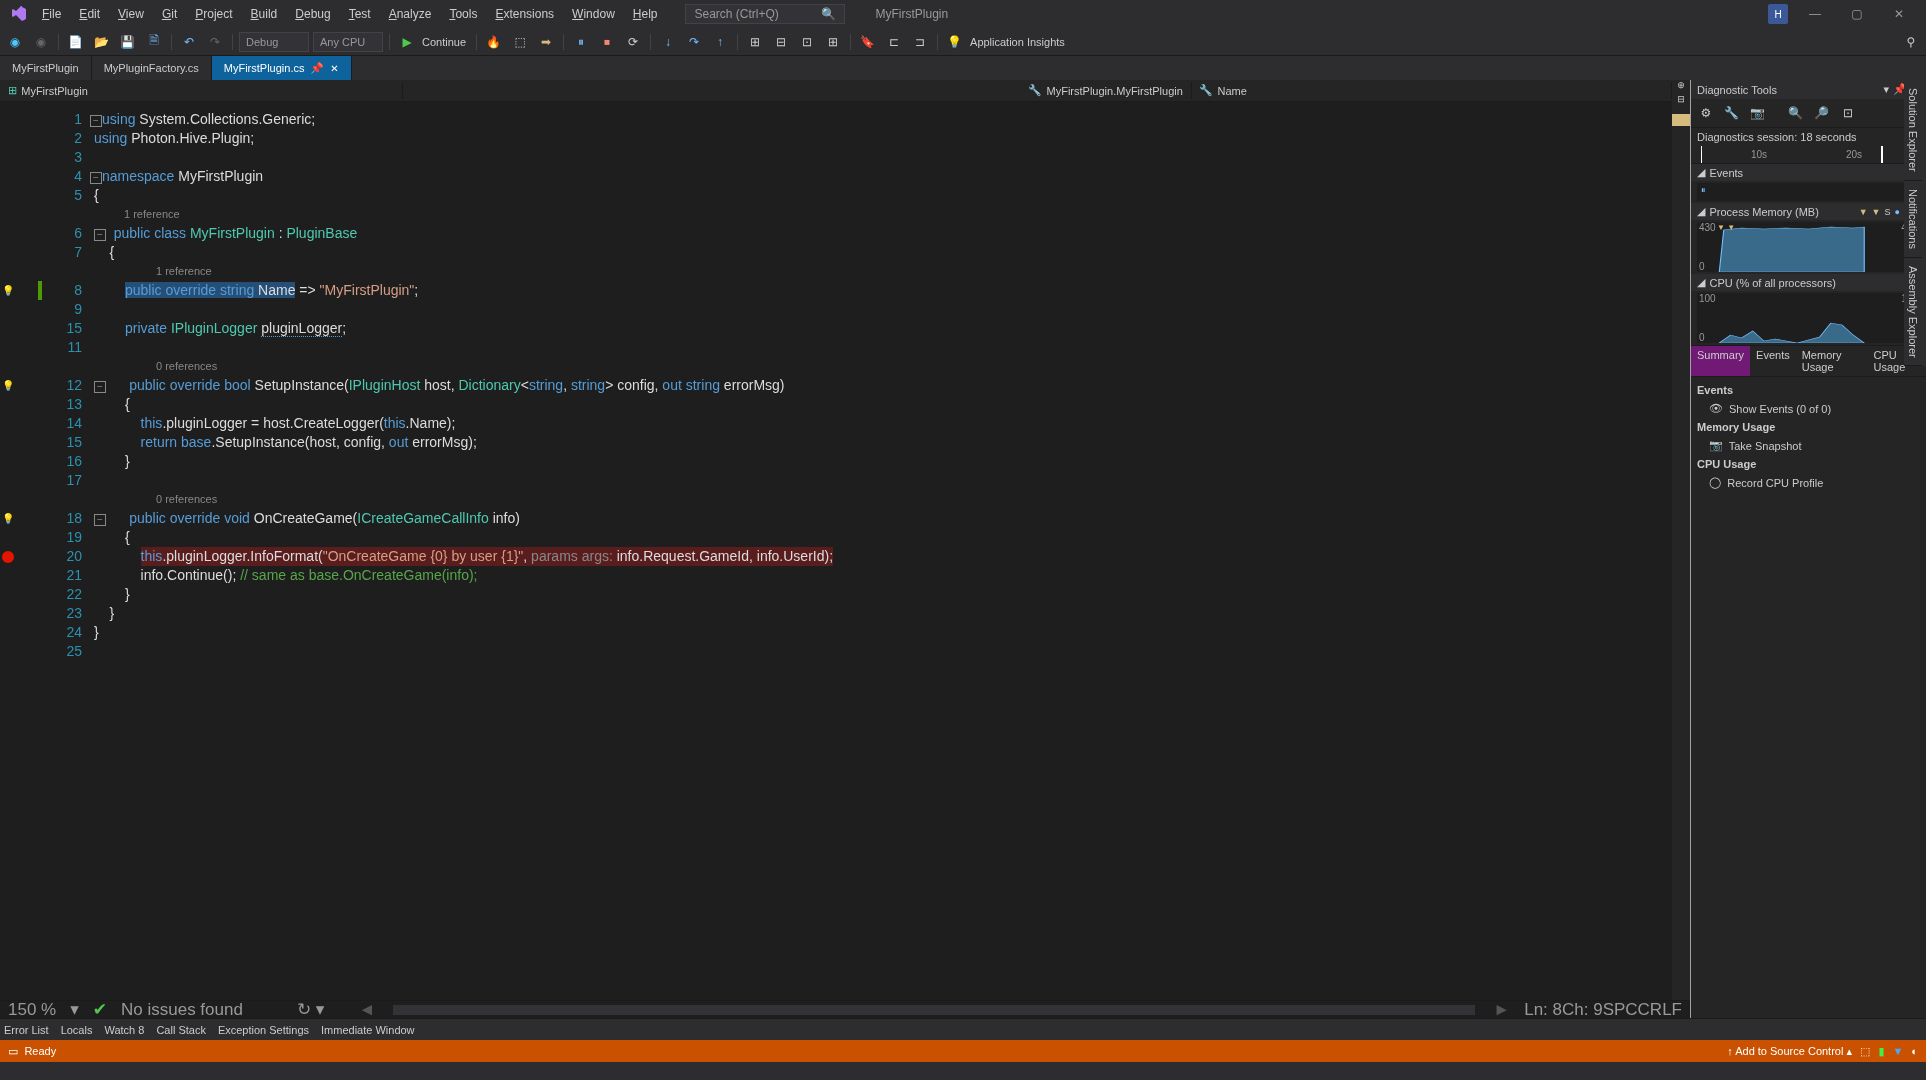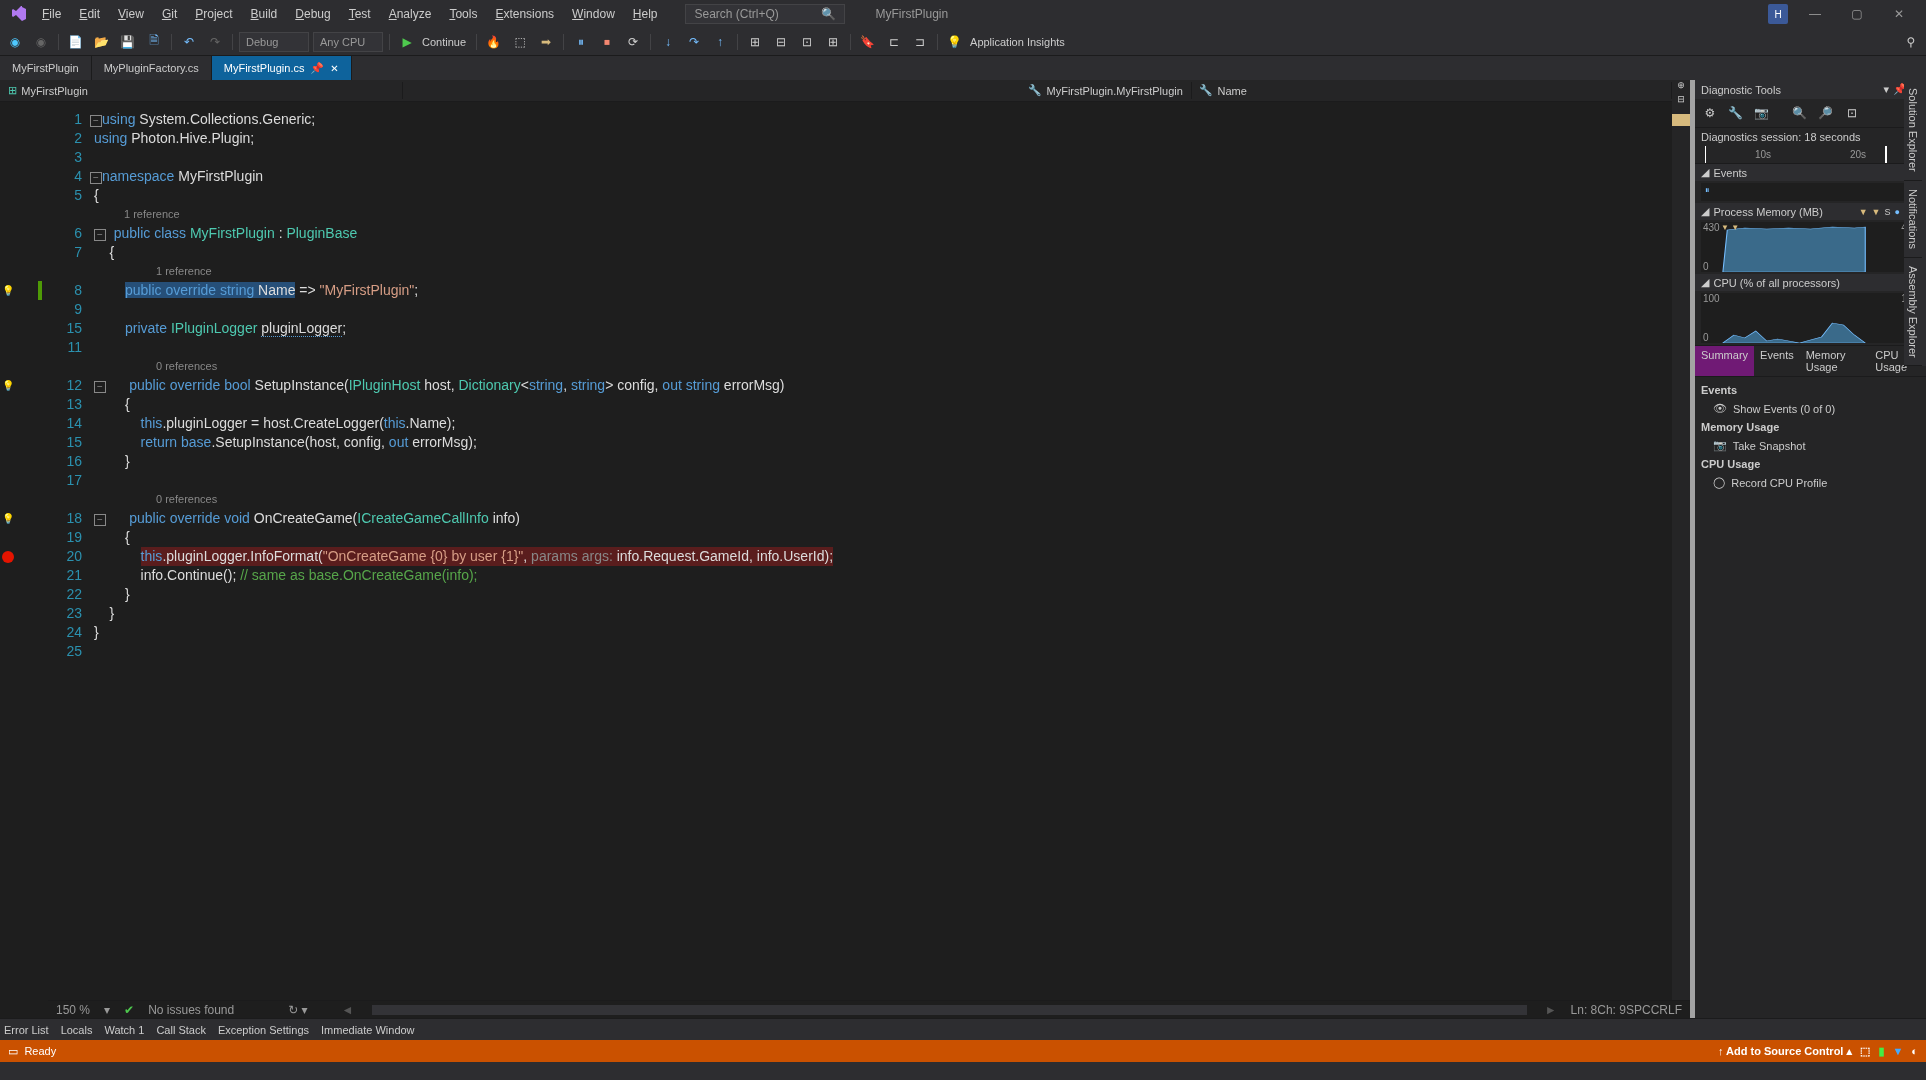--- a/index.html
+++ b/index.html
@@ -40,21 +40,21 @@
 .code-content { flex: 1; line-height: 19px; padding-top: 2px; white-space: pre; color: #dcdcdc; position: relative; }
 .codelens { color: #888; font-size: 11px; line-height: 19px; padding-left: 0; }
 
 .kw { color: #569cd6; }
 .type { color: #4ec9b0; }
 .str { color: #d69d85; }
 .comment { color: #57a64a; }
 .hint { color: #888; font-style: normal; }
 .hl-line { background: #5a1d1d; display: inline-block; }
 
-.right-panel { width: 236px; background: #252526; border-left: 5px solid #a3a3a3; display: flex; flex-direction: column; }
+.right-panel { width: 236px; background: #252526; border-left: 1px solid #a3a3a3; display: flex; flex-direction: column; }
 .panel-title { background: #2d2d30; padding: 3px 6px; display: flex; align-items: center; font-size: 11px; }
 .panel-title-buttons { margin-left: auto; display: flex; gap: 4px; }
 .panel-toolbar { padding: 3px 4px; display: flex; gap: 4px; border-bottom: 1px solid #1b1b1c; }
 .diag-session { padding: 3px 6px; font-size: 11px; }
 .timeline { height: 18px; border-bottom: 1px solid #1b1b1c; display: flex; align-items: center; padding: 0 6px; font-size: 10px; color: #999; position: relative; }
 .tl-mark { position: absolute; }
 .section-hdr { padding: 2px 6px; font-size: 11px; background: #2d2d30; display: flex; align-items: center; gap: 4px; }
 .section-hdr .legend { margin-left: auto; font-size: 9px; display: flex; gap: 4px; align-items: center; }
 .chart { height: 50px; background: #1e1e1e; margin: 2px 6px; position: relative; }
 .chart-label { position: absolute; font-size: 10px; color: #999; }
@@ -65,26 +65,26 @@
 .diag-section { padding: 4px 6px; font-size: 11px; }
 .diag-section-hdr { font-weight: bold; padding: 3px 0; }
 .diag-action { padding: 3px 12px; color: #ccc; cursor: pointer; display: flex; align-items: center; gap: 6px; }
 
 .side-tabs { position: absolute; right: 0; top: 80px; width: 22px; background: #2d2d30; }
 .side-tab { writing-mode: vertical-rl; padding: 8px 3px; font-size: 11px; cursor: pointer; border-bottom: 1px solid #1b1b1c; }
 
 .bottom-tabs { height: 22px; background: #2d2d30; border-top: 1px solid #1b1b1c; display: flex; align-items: center; padding: 0 4px; gap: 12px; font-size: 11px; }
 .bottom-tab { cursor: pointer; }
 
-.editor-status { height: 18px; background: #1e1e1e; display: flex; align-items: center; padding: 0 8px; font-size: 12px; color: #999; border-top: 1px solid #1b1b1c; gap: 14px; margin-left: 48px; }
+.editor-status { height: 18px; background: #1e1e1e; display: flex; align-items: center; padding: 0 8px; font-size: 17px; color: #999; border-top: 1px solid #1b1b1c; gap: 14px; }
 .editor-status .right { margin-left: auto; display: flex; }
 .check-icon { color: #4ec94e; }
 
 .status-bar { height: 22px; background: #ca5100; color: #fff; display: flex; align-items: center; padding: 0 8px; font-size: 11px; }
-.status-right { margin-left: auto; display: flex; align-items: center; gap: 8px; font-weight: bold; }
+.status-right { margin-left: auto; display: flex; align-items: center; gap: 8px; }
 
 .nav-bar-wrap { display: flex; }
 .ed-corner { width: 18px; display: flex; flex-direction: column; background: #252526; }
 .ed-corner div { height: 14px; text-align: center; font-size: 9px; cursor: pointer; }
 .ln { display: block; height: 19px; }
 .margin-row { height: 19px; display: flex; align-items: center; }
 .lightbulb { color: #ffcc00; font-size: 10px; margin-left: 2px; }
 .greenbar { width: 4px; height: 19px; background: #4e9a06; position: absolute; left: 38px; }
 </style>
 </head>
@@ -387,21 +387,21 @@
   <div class="side-tabs" id="sidetabs">
       <div class="side-tab">Solution Explorer</div>
       <div class="side-tab">Notifications</div>
       <div class="side-tab">Assembly Explorer</div>
     </div>
 </div>
 
 <div class="bottom-tabs" id="bottomtabs">
     <div class="bottom-tab">Error List</div>
     <div class="bottom-tab">Locals</div>
-    <div class="bottom-tab">Watch 1</div>
+    <div class="bottom-tab">Watch 8</div>
     <div class="bottom-tab">Call Stack</div>
     <div class="bottom-tab">Exception Settings</div>
     <div class="bottom-tab">Immediate Window</div>
   </div>
 
 <div class="status-bar">
   <span>▭</span>
   <span style="margin-left:6px">Ready</span>
   <div class="status-right">
     <span>↑ <span>Add to Source Control</span> ▴</span>

